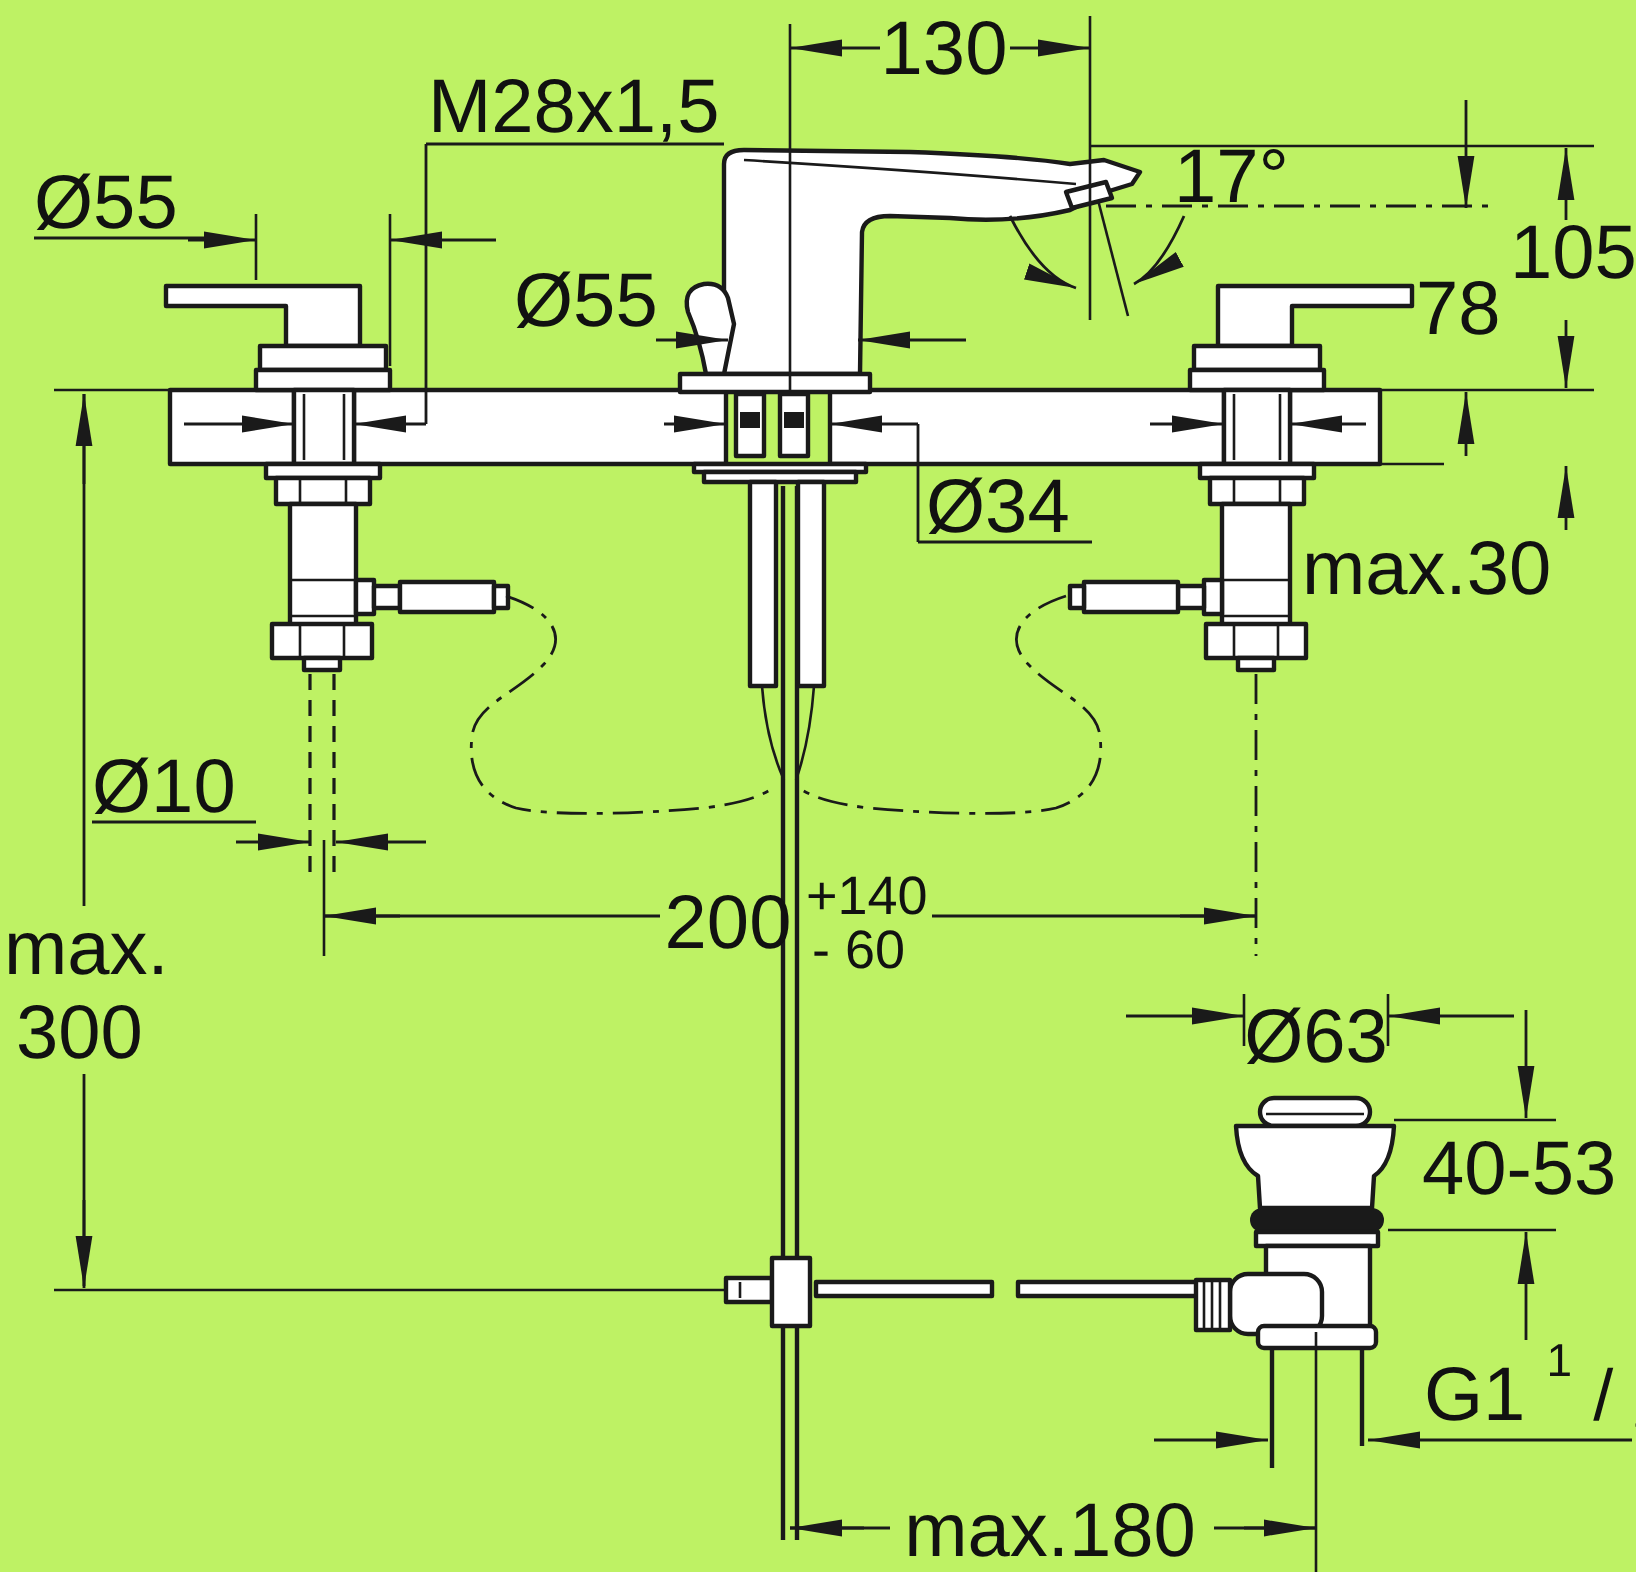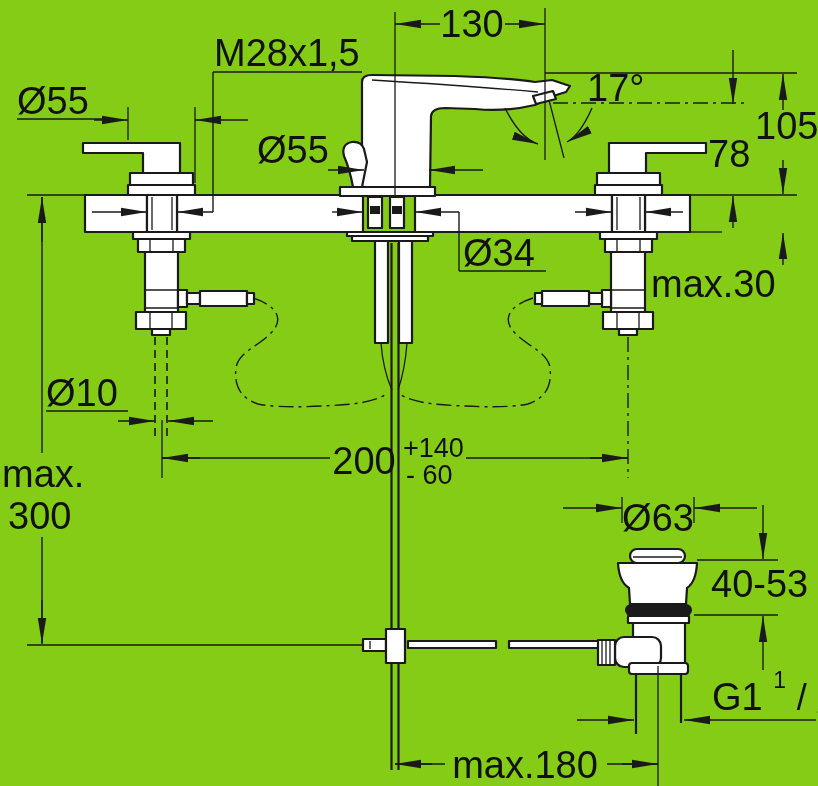--- a/index.html
+++ b/index.html
@@ -1,16 +1,16 @@
 <!DOCTYPE html>
 <html><head>
 <meta charset="utf-8">
 <style>
   html,body{margin:0;padding:0;background:#ffffff;}
-  .stage{position:relative;width:818px;height:786px;background:#84cc16;overflow:hidden;
+  .stage{position:relative;width:818px;height:786px;background:#bef264;overflow:hidden;
          font-family:"Liberation Sans", sans-serif;}
   svg{display:block;}
   .ln{stroke:#1a1a1a;fill:none;stroke-width:2.2;stroke-linecap:butt;stroke-linejoin:round;}
   .fw{stroke:#1a1a1a;fill:#ffffff;stroke-width:2.2;stroke-linejoin:round;}
   .thin{stroke:#1a1a1a;fill:none;stroke-width:1.3;}
   .dim{stroke:#1a1a1a;fill:none;stroke-width:1.4;}
   .dd{stroke:#1a1a1a;fill:none;stroke-width:1.4;stroke-dasharray:15 5 3 5;}
   .dsh{stroke:#1a1a1a;fill:none;stroke-width:1.6;stroke-dasharray:8 5;}
   .blk{fill:#1a1a1a;stroke:none;}
   text{fill:#111111;font-family:"Liberation Sans", sans-serif;font-size:38px;}

